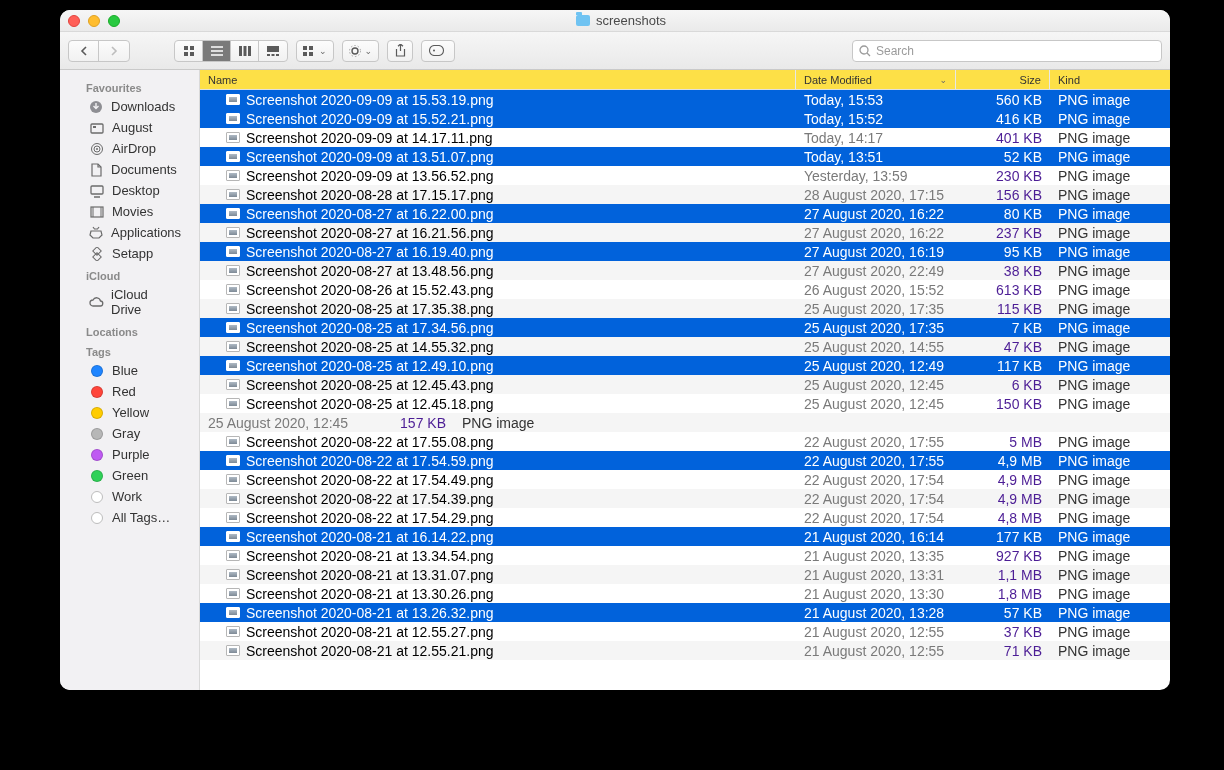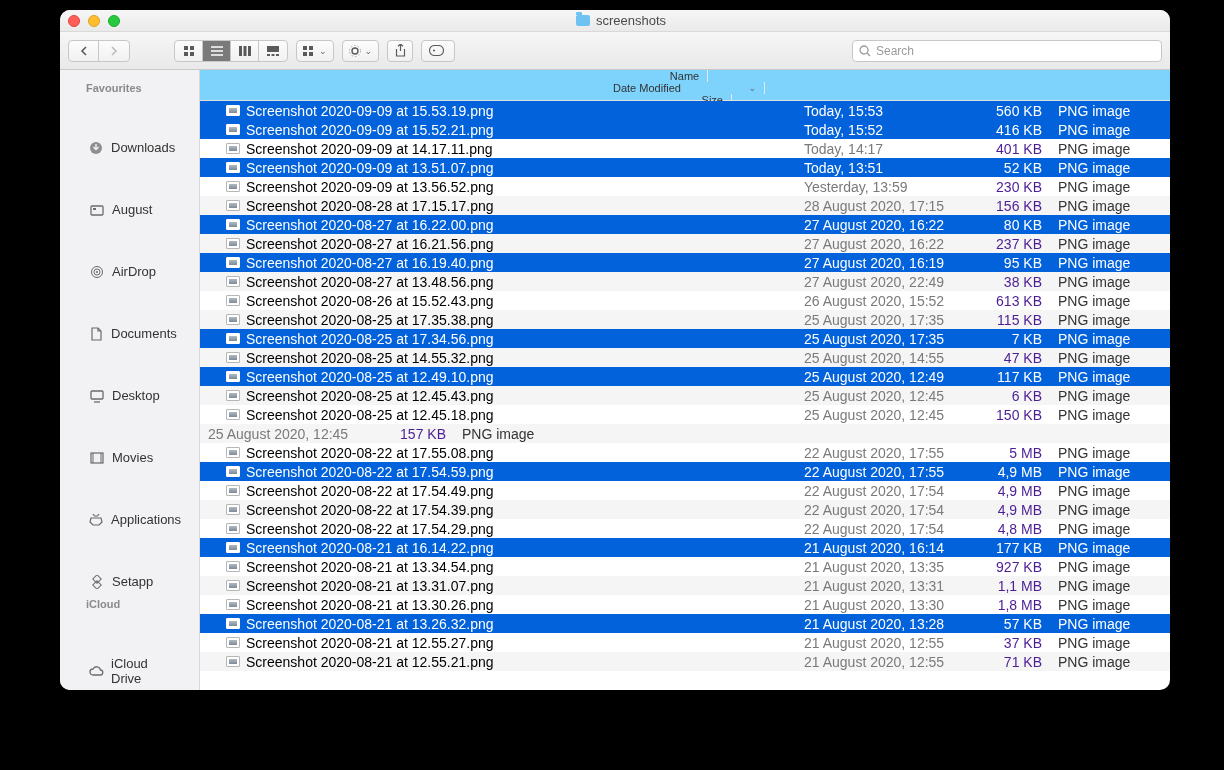--- a/index.html
+++ b/index.html
@@ -37,26 +37,26 @@
   .navseg .cell{width:30px;}
   svg { display:block; }
   .dropdown-btn { height:22px; background:linear-gradient(#fcfcfc,#f1f1f1); border:1px solid #c7c7c7; border-radius:4px; display:flex; align-items:center; padding:0 6px; gap:4px;}
   .spacer { flex:1; }
   .search { width:310px; height:22px; border:1px solid #c7c7c7; border-radius:4px; background:#fff; display:flex; align-items:center; padding:0 6px; font-size:12px; color:#9b9b9b;}
   .search svg { margin-right:5px; }
   
   .body { flex:1; display:flex; overflow:hidden;}
   .sidebar { width:140px; background:#f2f1f3; border-right:1px solid #d9d9d9; padding:6px 16px; font-size:13px; color:#333; overflow:hidden;}
   .side-head { font-size:11px; color:#8a8a8a; font-weight:600; padding:6px 10px 2px;}
-  .side-item { display:flex; align-items:center; gap:7px; padding:3px 10px 3px 12px; cursor:default;margin-top:41px;}
+  .side-item { display:flex; align-items:center; gap:7px; padding:3px 10px 3px 12px; cursor:default;}
   .side-icon { width:17px; height:14px; display:flex; align-items:center; justify-content:center; color:#6b6b6b;}
   .tag-dot { width:12px; height:12px; border-radius:50%; border:1px solid rgba(0,0,0,0.15);}
   
   .list { flex:1; display:flex; flex-direction:column; overflow:hidden;}
-  .cols { height:31px; background:#7dd3fc; border-bottom:1px solid #e0e0e0; display:flex; font-size:11px; color:#333; align-items:center;flex-direction:column;}
+  .cols { height:20px; background:#fde047; border-bottom:1px solid #e0e0e0; display:flex; font-size:11px; color:#333; align-items:center;}
   .col { padding:0 8px; border-right:1px solid #e7e7e7; display:flex; align-items:center; height:100%;}
   .col.name { flex:1;}
   .col.date { width:160px; justify-content:space-between;}
   .col.size { width:94px; justify-content:flex-end;}
   .col.kind { width:120px; border-right:none;}
   .rows { flex:1; overflow:hidden; font-size:14px;}
   .row { height:19px; display:flex; align-items:center;}
   .row.alt { background:#f5f5f5;}
   .row.sel { background:#0162db; color:#fff;}
   .cell-name { flex:1; display:flex; align-items:center; gap:6px; padding-left:26px;}

